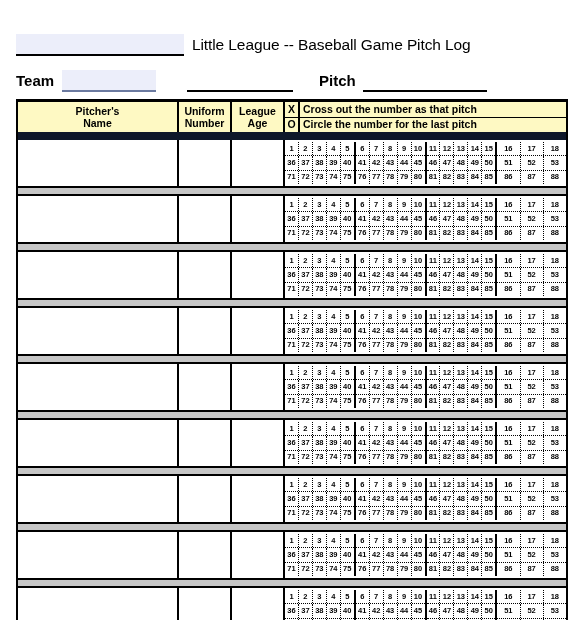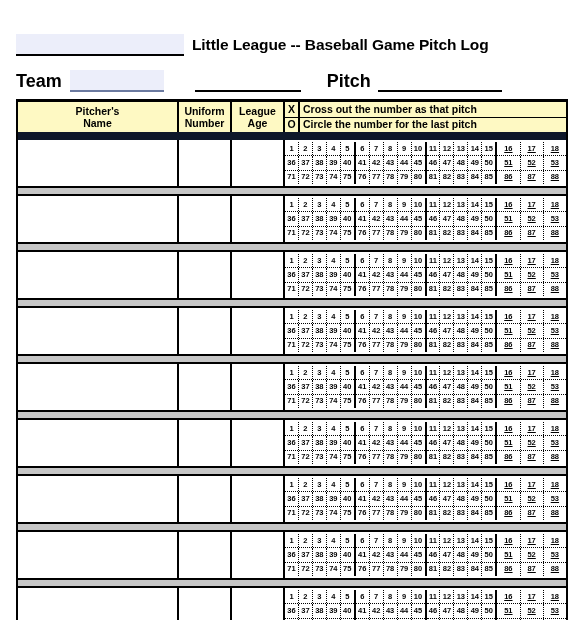--- a/index.html
+++ b/index.html
@@ -52,39 +52,39 @@
     border-bottom: 2px solid #6b7aa0;
   }
 
   .field-title-name {
     width: 168px;
     margin-right: 8px;
   }
 
   .doc-title {
     font-size: 15.5px;
-    font-weight: bold;
+    font-weight: normal;
     letter-spacing: -0.1px;
     line-height: 20px;
     white-space: nowrap;
     padding-bottom: 1px;
   }
 
   .meta-row {
     position: absolute;
     left: 16px;
     top: 66px;
     width: 552px;
     height: 26px;
     display: flex;
     align-items: flex-end;
   }
 
   .meta-label {
-    font-size: 18px;
+    font-size: 15px;
     font-weight: bold;
     line-height: 20px;
     white-space: nowrap;
     padding-bottom: 1px;
   }
 
   .field-team {
     width: 94px;
     margin-left: 8px;
     margin-right: 24px;
@@ -199,21 +199,21 @@
     box-sizing: border-box;
   }
   .numgroup {
     display: flex;
     flex-direction: column;
     border-right: 2px solid #000000;
     flex: 1 1 0;
     height: 42px;
     justify-content: center;
   }
-  .numgroup.lastgroup { border-right: none; text-decoration: underline; }
+  .numgroup.lastgroup { border-right: none; }
   .numline {
     display: flex;
     flex: 1 1 0;
     border-bottom: 1px dotted #000000;
     align-items: center;
   }
   .numline.lastline { border-bottom: none; align-items: flex-end; }
   .numbox {
     flex: 1 1 0;
     text-align: center;

